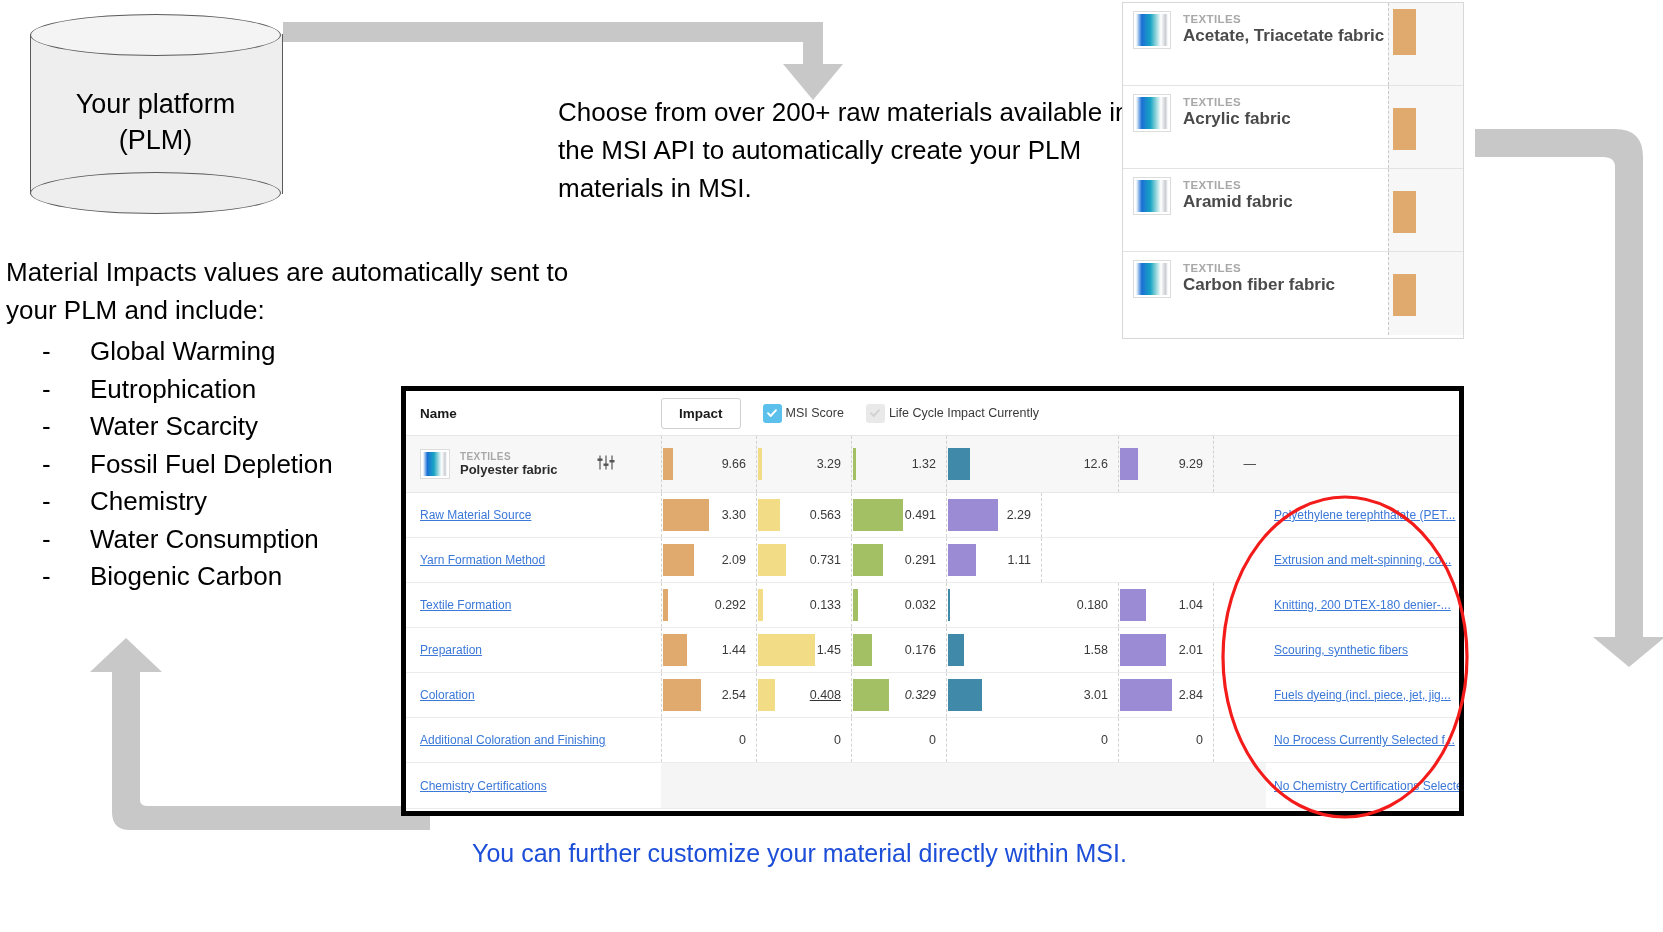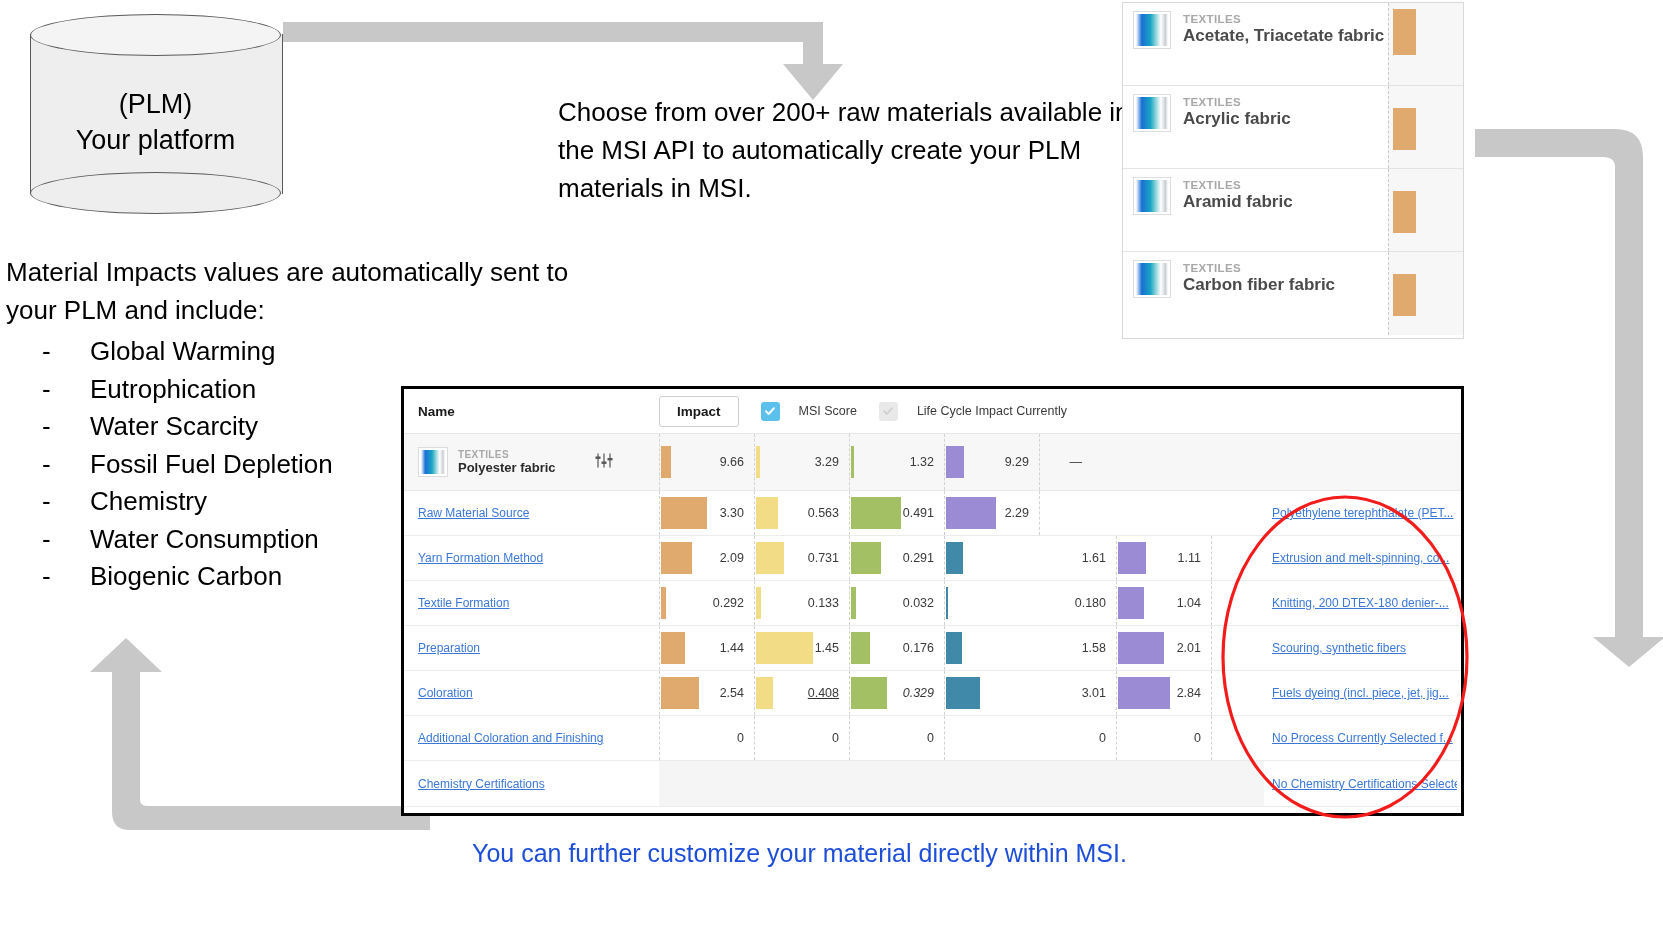--- a/index.html
+++ b/index.html
@@ -73,38 +73,38 @@
   .mp-name{font-size:17px;font-weight:bold;color:#4a4a4a;margin-top:1px;}
   .mp-barcell{
     position:absolute;right:0;top:0;width:75px;height:100%;
     background:#f7f7f7;border-left:1.5px dashed #c9c9c9;box-sizing:border-box;
   }
   .mp-bar{position:absolute;left:4px;top:6px;width:23px;background:#e0a96d;}
 
   
   #impact-table{
     left:401px;top:386px;width:1063px;height:430px;background:#fff;
-    border:3px solid #000000;box-sizing:border-box;font-size:12px;color:#333;
+    border:5px solid #000000;box-sizing:border-box;font-size:12px;color:#333;
   }
   #it-toolbar{height:44px;display:flex;align-items:center;border-bottom:1px solid #e6e6e6;}
   #it-toolbar .name-h{width:255px;padding-left:14px;font-size:13.5px;font-weight:bold;color:#1a1a1a;box-sizing:border-box;}
   .impact-btn{
     height:29px;padding:0 17px;display:flex;align-items:center;justify-content:center;
     border:1px solid #cfcfcf;border-radius:3px;background:#fff;
     font-size:13.5px;font-weight:bold;color:#1a1a1a;
   }
   .chk-wrap{display:flex;align-items:center;margin-left:22px;}
   .chk{
     width:19px;height:19px;border-radius:3px;flex:none;position:relative;
     display:flex;align-items:center;justify-content:center;
   }
   .chk.on{background:#5bc0ec;}
   .chk.off{background:#e9e9e9;}
   .chk svg{display:block;}
-  .chk-lbl{margin-left:19px;font-size:12.5px;color:#3a3a3a;}
+  .chk-lbl{margin-left:4px;font-size:12.5px;color:#3a3a3a;}
 
   #it-colhead{
     position:absolute;left:255px;top:45px;width:605px;height:27px;background:#333333;
     display:flex;align-items:center;
   }
   #it-colhead .ch{
     color:#f2f2f2;font-size:11.5px;text-align:center;flex:none;
   }
 
   .it-row{position:relative;height:44px;border-bottom:1px solid #ececec;}
@@ -148,22 +148,22 @@
   <path class="grey" d="M1475 129 h140 q28 0 28 28 v480 h22 l-36 30 -36 -30 h22 v-470 q0 -10 -12 -10 h-128 z"></path>
 
   <path class="grey" d="M430 830 h-300 q-18 0 -18 -18 v-140 h-22 l36 -34 36 34 h-22 v128 q0 6 8 6 h282 z"></path>
 </svg>
 
 <div class="abs" id="plm-cylinder">
   <div class="body"></div>
   <div class="bottom"></div>
   <div class="top"></div>
   <div class="label">
+    <div>Your platform</div>
     <div>(PLM)</div>
-    <div>Your platform</div>
   </div>
 </div>
 
 <div class="abs" id="choose-text">Choose from over 200+ raw materials available in the MSI API to automatically create your PLM materials in MSI.</div>
 
 <div class="abs" id="impacts-intro">Material Impacts values are automatically sent to your PLM and include:</div>
 
 <ul class="abs" id="impacts-list">
     <li>
       <span class="dash">-</span>
@@ -304,20 +304,24 @@
             <span class="val">9.66</span>
           </div>
           <div class="mcell" style="width:95px;">
             <div class="bar" style="width:4px;background:#f2dc86;"></div>
             <span class="val">3.29</span>
           </div>
           <div class="mcell" style="width:95px;">
             <div class="bar" style="width:3px;background:#a3c164;"></div>
             <span class="val">1.32</span>
           </div>
+          <div class="mcell" style="width:172px;">
+            <div class="bar" style="width:22px;background:#4189a8;"></div>
+            <span class="val">12.6</span>
+          </div>
           <div class="mcell" style="width:95px;">
             <div class="bar" style="width:18px;background:#9b8bd4;"></div>
             <span class="val">9.29</span>
           </div>
           <div class="mcell" style="width:53px;">
             <span class="val">—</span>
           </div>
         </div>
       </div>
       <div class="it-row">
@@ -356,24 +360,20 @@
             <div class="bar" style="width:31px;background:#e0a96d;"></div>
             <span class="val">2.09</span>
           </div>
           <div class="mcell" style="width:95px;">
             <div class="bar" style="width:28px;background:#f2dc86;"></div>
             <span class="val">0.731</span>
           </div>
           <div class="mcell" style="width:95px;">
             <div class="bar" style="width:30px;background:#a3c164;"></div>
             <span class="val">0.291</span>
-          </div>
-          <div class="mcell" style="width:172px;">
-            <div class="bar" style="width:17px;background:#4189a8;"></div>
-            <span class="val">1.61</span>
           </div>
           <div class="mcell" style="width:95px;">
             <div class="bar" style="width:28px;background:#9b8bd4;"></div>
             <span class="val">1.11</span>
           </div>
           <div class="mcell" style="width:53px;"></div>
         </div>
         <div class="proc-col">
           <span class="it-link">Extrusion and melt-spinning, co...</span>
         </div>

